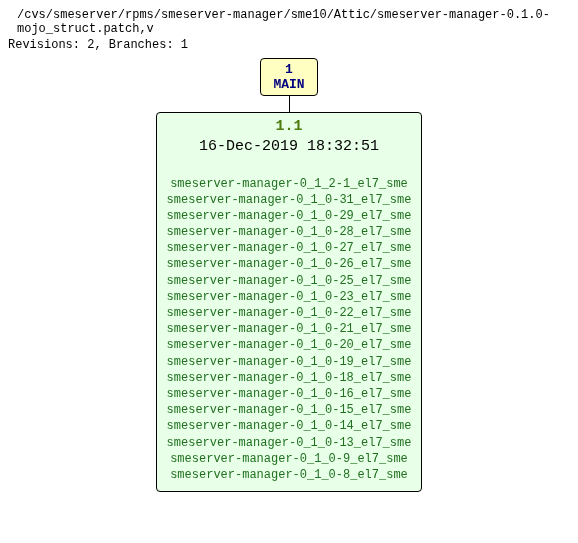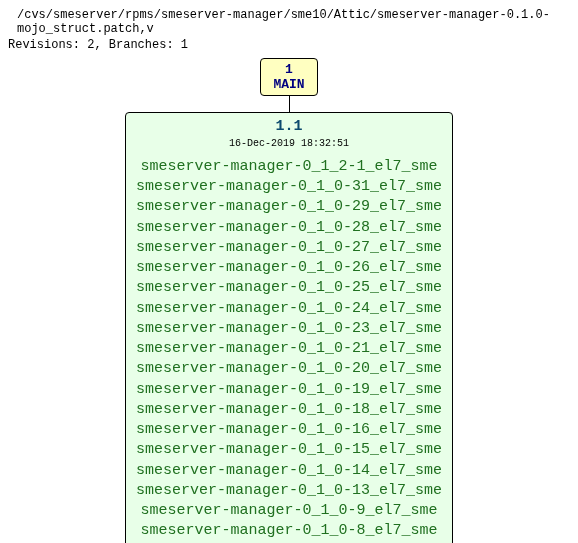--- a/index.html
+++ b/index.html
@@ -48,30 +48,30 @@
     border-radius: 4px;
     padding: 4px 10px 8px 10px;
     text-align: center;
     font-size: 11px;
     line-height: 1.35;
     max-width: 320px;
   }
   .rev-title {
     font-weight: bold;
     font-size: 15px;
-    color: #0c4a6e;
+    color: #4d7c0f;
   }
   .rev-date {
-    font-size: 10px;
+    font-size: 15px;
     color: #000000;
-    margin-bottom: 6px;
+    margin-bottom: 18px;
   }
   .tag {
     color: #207020;
-    font-size: 15px;
+    font-size: 12px;
     font-family: "Courier New", monospace;
   }
   .tag-line {
     display: block;
   }
 </style>
 </head>
 <body>
 
 <div class="path-line">/cvs/smeserver/rpms/smeserver-manager/sme10/Attic/smeserver-manager-0.1.0-mojo_struct.patch,v</div>
@@ -90,22 +90,22 @@
     <div class="rev-title">1.1</div>
     <div class="rev-date">16-Dec-2019 18:32:51</div>
     <div id="tags-container">
         <span class="tag tag-line">smeserver-manager-0_1_2-1_el7_sme</span>
         <span class="tag tag-line">smeserver-manager-0_1_0-31_el7_sme</span>
         <span class="tag tag-line">smeserver-manager-0_1_0-29_el7_sme</span>
         <span class="tag tag-line">smeserver-manager-0_1_0-28_el7_sme</span>
         <span class="tag tag-line">smeserver-manager-0_1_0-27_el7_sme</span>
         <span class="tag tag-line">smeserver-manager-0_1_0-26_el7_sme</span>
         <span class="tag tag-line">smeserver-manager-0_1_0-25_el7_sme</span>
-        <span class="tag tag-line">smeserver-manager-0_1_0-24_el7_sme</span>
         <span class="tag tag-line">smeserver-manager-0_1_0-23_el7_sme</span>
+        <span class="tag tag-line">smeserver-manager-0_1_0-22_el7_sme</span>
         <span class="tag tag-line">smeserver-manager-0_1_0-21_el7_sme</span>
         <span class="tag tag-line">smeserver-manager-0_1_0-20_el7_sme</span>
         <span class="tag tag-line">smeserver-manager-0_1_0-19_el7_sme</span>
         <span class="tag tag-line">smeserver-manager-0_1_0-18_el7_sme</span>
         <span class="tag tag-line">smeserver-manager-0_1_0-16_el7_sme</span>
         <span class="tag tag-line">smeserver-manager-0_1_0-15_el7_sme</span>
         <span class="tag tag-line">smeserver-manager-0_1_0-14_el7_sme</span>
         <span class="tag tag-line">smeserver-manager-0_1_0-13_el7_sme</span>
         <span class="tag tag-line">smeserver-manager-0_1_0-9_el7_sme</span>
         <span class="tag tag-line">smeserver-manager-0_1_0-8_el7_sme</span>

